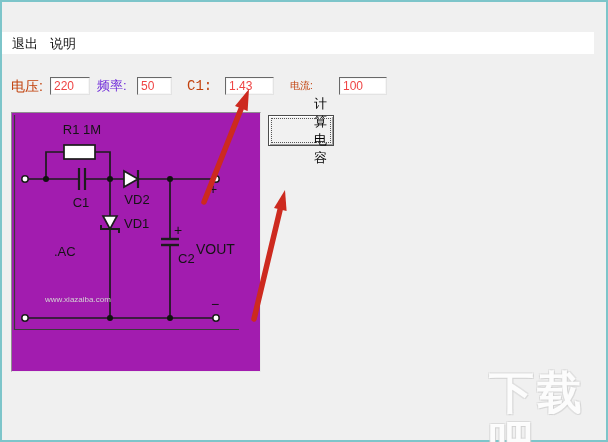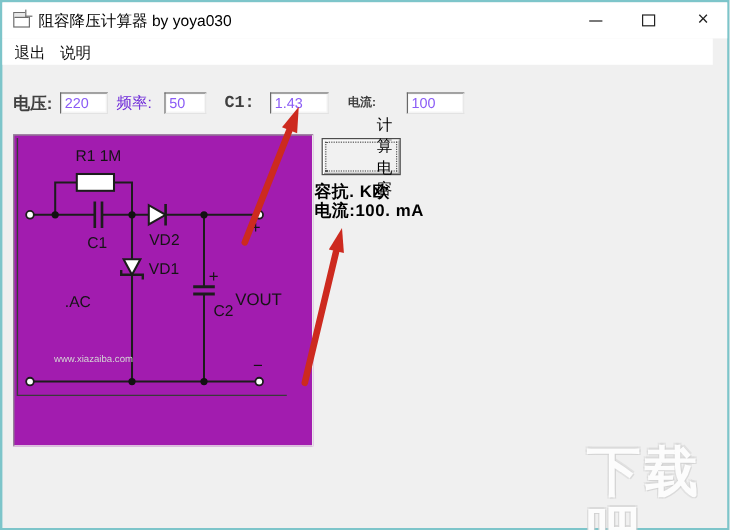--- a/index.html
+++ b/index.html
@@ -26,25 +26,25 @@
   .glyph-max{ display:block; width:11px; height:10px; border:1px solid #222; }
   .glyph-close{ font-size:16px; color:#222; line-height:16px; }
 
   
   .menubar{ position:absolute; left:0; top:30px; right:12px; height:22px; background:#ffffff; }
   .menu-item{ position:absolute; top:2px; height:19px; line-height:19px; font-size:13px;
               color:#111; padding:0 4px; }
   .mi-exit{ left:6px; } .mi-help{ left:44px; }
 
   
-  .fld-label{ position:absolute; font-size:14px; font-weight:bold; color:#404040;
+  .fld-label{ position:absolute; font-size:14px; font-weight:normal; color:#c2410c;
               height:18px; line-height:19px; white-space:nowrap; }
   .fld-label.regular{ font-weight:normal; font-size:13px; color:#6d28d9; }
   .fld-label.mono{ font-family:"Liberation Mono","DejaVu Sans Mono",monospace; font-size:14px; }
-  .textbox{ position:absolute; height:18px; background:#fff; font-size:12px; color:#8b5cf6;
+  .textbox{ position:absolute; height:18px; background:#fff; font-size:12px; color:#ef4444;
             padding:1px 3px; font-family:"Liberation Sans","DejaVu Sans",sans-serif;
             border-top:1px solid #686868; border-left:1px solid #686868;
             border-bottom:1px solid #e3e3e3; border-right:1px solid #e3e3e3;
             box-shadow:0 0 0 1px #f6f6f6 inset; outline:none; }
 
   
   .btn{ position:absolute; background:#f1f1f1; font-size:13px; color:#000;
         display:flex; align-items:center; justify-content:center;
         font-family:"Liberation Sans","DejaVu Sans",sans-serif; cursor:default;
         border:1px solid #8c8c8c;
@@ -72,57 +72,40 @@
   .wm-title{ font-size:45px; font-weight:bold; letter-spacing:3px; line-height:50px;
              color:rgba(255,255,255,0.93);
              text-shadow:1px 1px 0 rgba(200,200,200,0.55), -1px -1px 0 rgba(214,214,214,0.5),
                          1px -1px 0 rgba(210,210,210,0.5), -1px 1px 0 rgba(210,210,210,0.5); }
 </style>
 </head>
 <body>
 
 <div class="window">
 
-  <div class="titlebar">
-    <span class="app-icon"></span>
-    <span class="title-text">阻容降压计算器 by yoya030</span>
-    <div class="win-btn wb-min">
-      <span class="glyph-min"></span>
-    </div>
-    <div class="win-btn wb-max">
-      <span class="glyph-max"></span>
-    </div>
-    <div class="win-btn wb-close">
-      <span class="glyph-close">×</span>
-    </div>
-  </div>
 
   <div class="menubar">
     <span class="menu-item mi-exit">退出</span>
     <span class="menu-item mi-help">说明</span>
   </div>
 
   <span class="fld-label" style="left:9px; top:75px;">电压:</span>
   <input class="textbox" style="left: 48px; top: 75px; width: 40px;" value="220">
 
   <span class="fld-label regular" style="left:95px; top:74px;">频率:</span>
   <input class="textbox" style="left: 135px; top: 75px; width: 35px;" value="50">
 
   <span class="fld-label mono" style="left:185px; top:75px;">C1:</span>
   <input class="textbox" style="left: 223px; top: 75px; width: 49px;" value="1.43">
 
   <span class="fld-label" style="left:288px; top:74px; font-size:10px;">电流:</span>
   <input class="textbox" style="left: 337px; top: 75px; width: 48px;" value="100">
 
   <div class="btn btn-default" style="left:266px; top:113px; width:66px; height:31px;">计算电容</div>
 
-  <div class="results">
-    <div>容抗. K欧</div>
-    <div>电流:100. mA</div>
-  </div>
 
   <div class="circuit-panel">
     <svg width="248" height="258" viewBox="0 0 248 258">
 
       <path d="M2.5,2 V216.5 H227" fill="none" stroke="#3a3a3a" stroke-width="1.2"></path>
 
       <path d="M13,66 H67 M73,66 H112 M126,66 H204" fill="none" stroke="#1c1c1c" stroke-width="1.7"></path>
 
       <path d="M13,205 H204" fill="none" stroke="#1c1c1c" stroke-width="1.7"></path>
 

